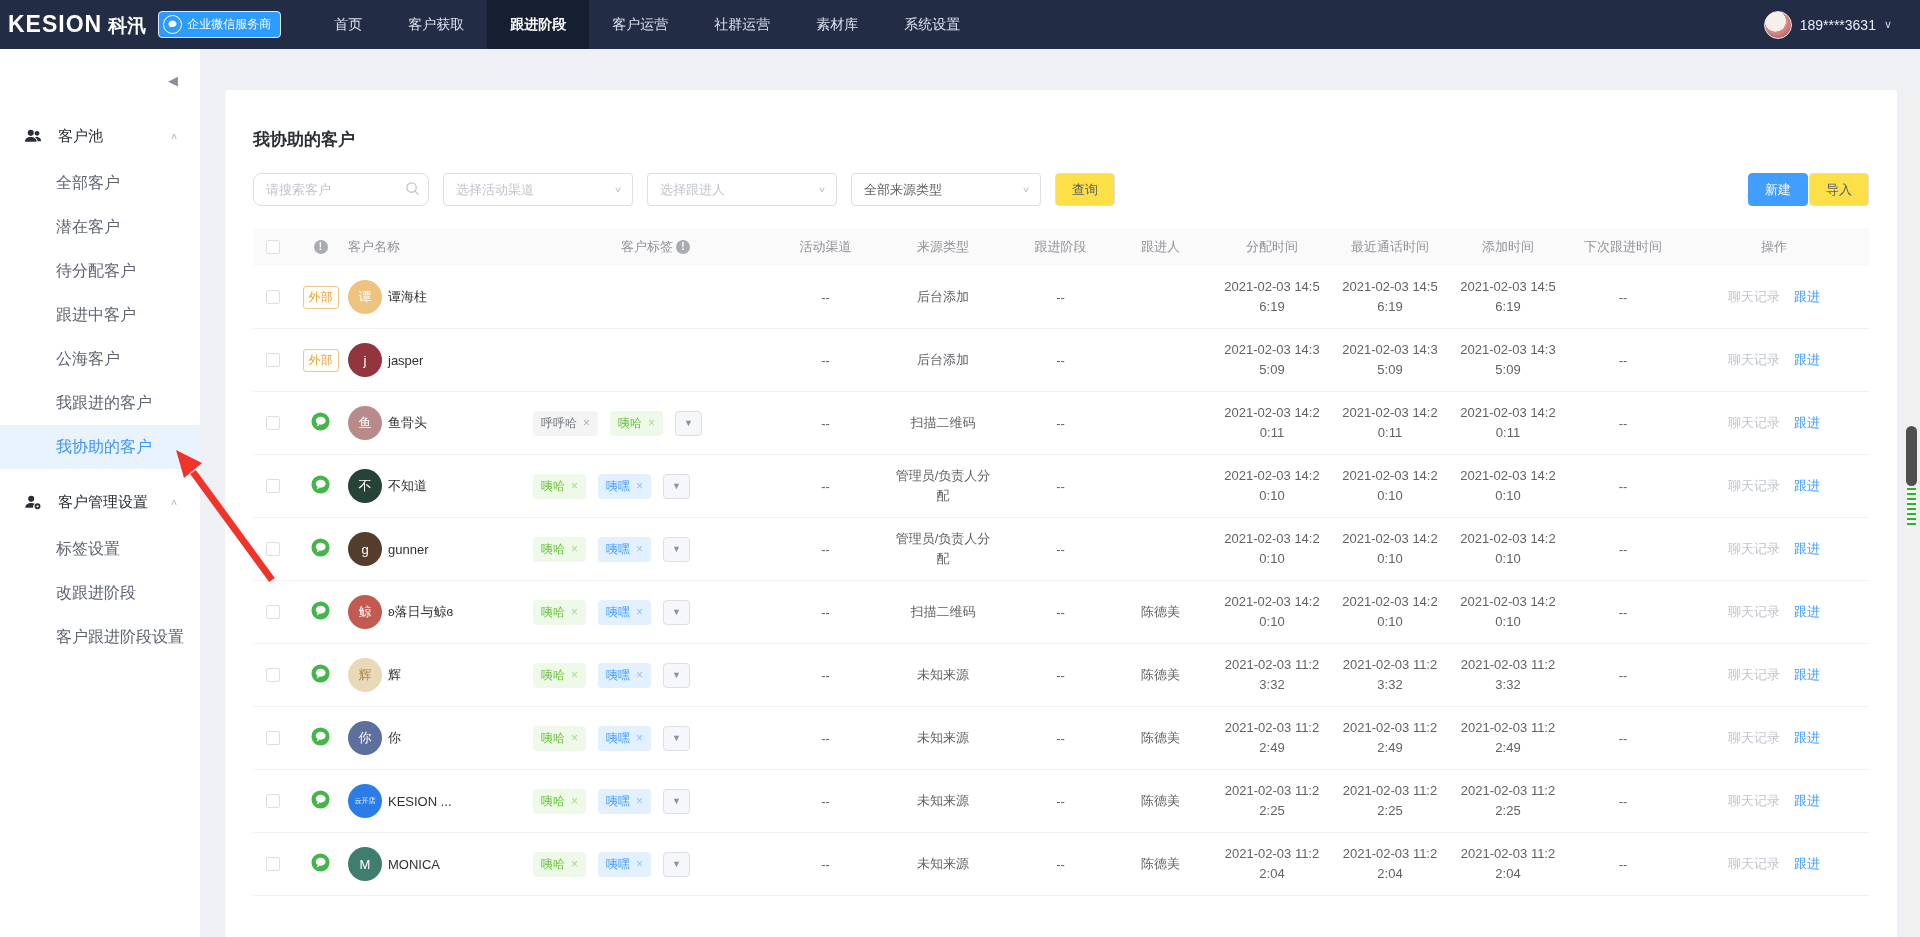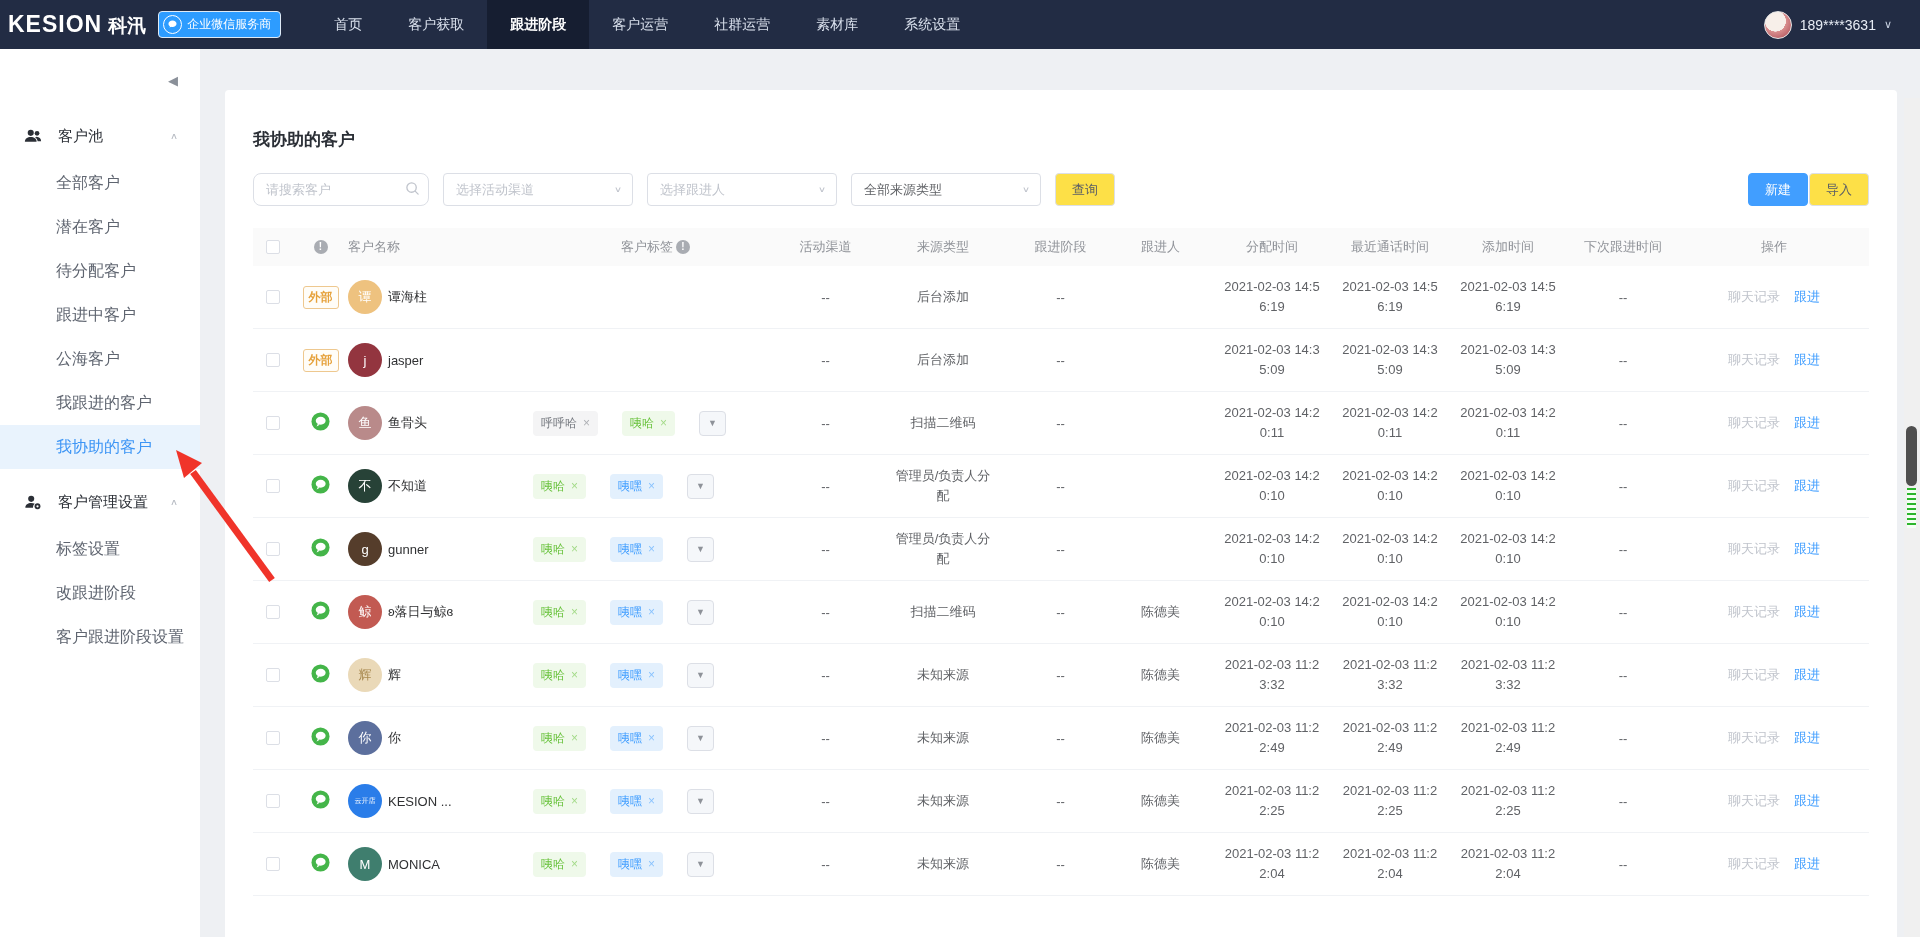--- a/index.html
+++ b/index.html
@@ -69,27 +69,27 @@
   .thead { height:38px; background:#fafafa; color:#909399; font-size:13px; }
   .trow { height:63px; border-bottom:1px solid #f0f2f5; font-size:13px; color:#606266; }
   .th, .td { display:flex; align-items:center; justify-content:center; text-align:center; }
   .th.left, .td.left { justify-content:flex-start; text-align:left; }
   .cb { width:14px; height:14px; border:1px solid #dcdfe6; border-radius:2px; background:#fff; cursor:pointer; }
   .info-dot { width:14px; height:14px; border-radius:50%; background:#a9acb2; color:#fff; font-size:10px;
     font-weight:bold; display:inline-flex; align-items:center; justify-content:center; line-height:1; }
   .th .lbl + .info-dot { margin-left:3px; }
 
   .ext-badge { border:1px solid #eec88f; color:#e6a23c; background:#fffdf8; font-size:12px;
-    padding:2px 5px; border-radius:3px;font-weight:bold; }
+    padding:2px 5px; border-radius:3px; }
   .avatar { width:34px; height:34px; border-radius:50%; flex:0 0 34px; display:flex; align-items:center;
     justify-content:center; color:#fff; font-size:13px; overflow:hidden; }
   .avatar.small-text { font-size:7px; }
   .nm { margin-left:6px; color:#303133; white-space:nowrap; }
 
-  .tags { gap:24px; justify-content:flex-start; }
+  .tags { gap:12px; justify-content:flex-start; }
   .tag { height:25px; display:inline-flex; align-items:center; gap:6px; padding:0 8px;
     border-radius:4px; font-size:12px; white-space:nowrap; }
   .tag .x { cursor:pointer; font-size:12px; opacity:.55; }
   .tag.grey  { background:#f4f4f5; color:#74787f; }
   .tag.green { background:#eff9ea; color:#67c23a; }
   .tag.blue  { background:#e3f0fd; color:#419eff; }
   .more-btn { width:27px; height:25px; background:#f5f7fa; border:1px solid #dcdfe6; border-radius:4px;
     color:#8e9299; font-size:9px; display:inline-flex; align-items:center; justify-content:center; cursor:pointer; }
   .c-time { flex-direction:column; line-height:20px; }
   .ops { gap:14px; }

